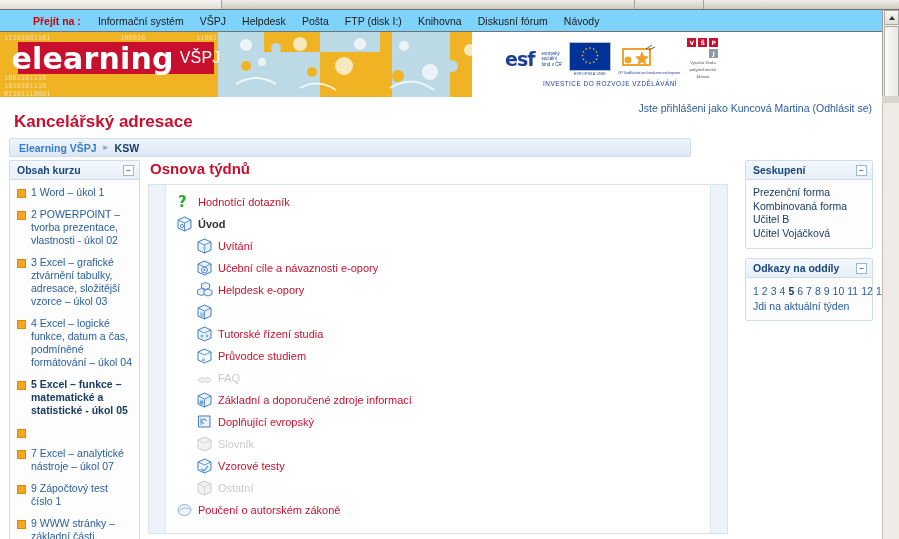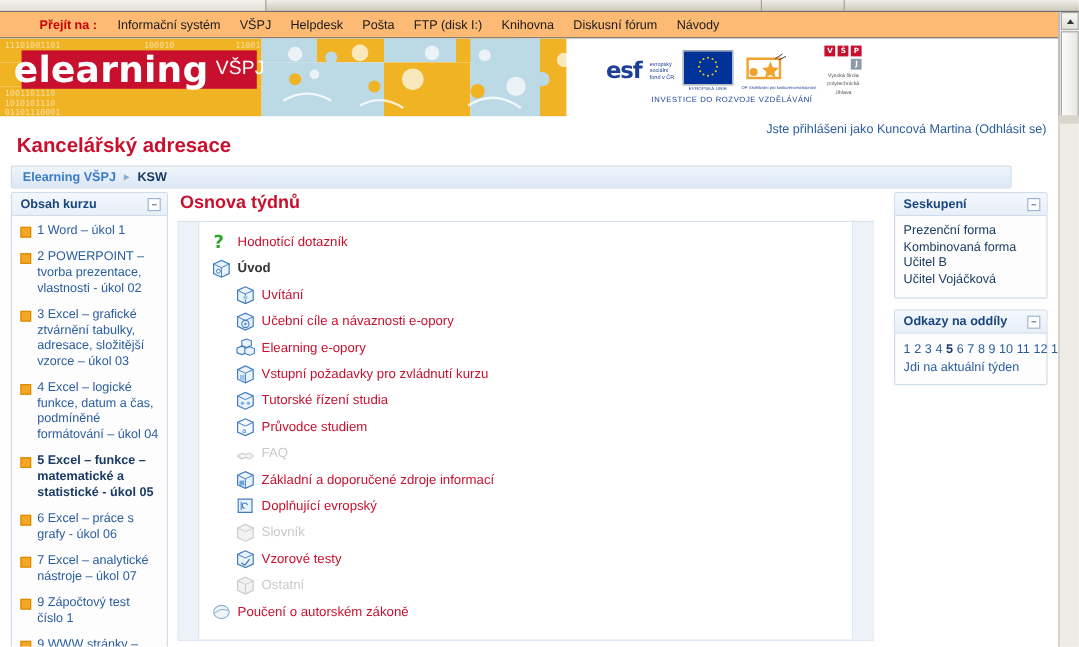--- a/index.html
+++ b/index.html
@@ -20,21 +20,21 @@
   #chrome .seg.s2{left:222px;width:412px;}
   #chrome .seg.s3{left:635px;width:68px;}
 
   
   #viewport{position:absolute;left:0;top:10px;width:899px;height:529px;background:#fff;overflow:hidden;}
   #page{position:absolute;left:0;top:0;width:882px;height:529px;background:#fff;overflow:hidden;}
 
   
   #topnav{
     position:absolute;left:0;top:0;width:882px;height:21px;
-    background:#fdba74;border-bottom:5px solid #737373;
+    background:#7dd3fc;border-bottom:5px solid #737373;
     white-space:nowrap;
   }
   #topnav .pad{padding:5px 0 0 33px;}
   #topnav .lbl{color:#cc0000;font-weight:bold;font-size:10.5px;}
   #topnav a{
     color:#1a1a1a;text-decoration:none;font-size:10.5px;margin-left:13px;
   }
   #topnav a:first-of-type{margin-left:14px;}
 
   
@@ -74,21 +74,21 @@
   #loginline a{color:#2a5d9e;text-decoration:none;}
 
   
   #pageheading{
     position:absolute;left:14px;top:102px;font-size:17px;font-weight:bold;color:#c8102e;
     font-family:"Liberation Sans",sans-serif;
   }
 
   
   #breadcrumb{
-    position:absolute;left:9px;top:128px;width:834px;height:19px;
+    position:absolute;left:9px;top:128px;width:682px;height:19px;
     background:linear-gradient(180deg,#eef4fb 0%,#dde8f5 100%);
     border:1px solid #cfdcea;border-radius:2px;
     display:flex;align-items:center;padding-left:9px;box-sizing:border-box;
   }
   #breadcrumb a{color:#3a7bc8;text-decoration:none;font-weight:bold;font-size:10.5px;}
   #breadcrumb .sep{color:#8aa9c6;margin:0 5px;font-size:8px;}
   #breadcrumb .cur{color:#1a3b63;font-weight:bold;font-size:10.5px;}
 
   
   #cols{position:absolute;left:0;top:150px;width:882px;height:379px;}
@@ -350,21 +350,20 @@
           <div class="tocItem">
             <span class="tocBullet"></span>
             <a class="tocLink" href="#">4 Excel – logické funkce, datum a čas, podmíněné formátování – úkol 04</a>
           </div>
           <div class="tocItem">
             <span class="tocBullet"></span>
             <a class="tocLink cur" href="#">5 Excel – funkce – matematické a statistické - úkol 05</a>
           </div>
           <div class="tocItem">
             <span class="tocBullet"></span>
-            <a class="tocLink" href="#">6 Excel – práce s grafy - úkol 06</a>
           </div>
           <div class="tocItem">
             <span class="tocBullet"></span>
             <a class="tocLink" href="#">7 Excel – analytické nástroje – úkol 07</a>
           </div>
           <div class="tocItem">
             <span class="tocBullet"></span>
             <a class="tocLink" href="#">9 Zápočtový test číslo 1</a>
           </div>
           <div class="tocItem">
@@ -425,32 +424,31 @@
           </div>
 
           <div class="act ind">
             <span class="ico">
               <svg viewBox="0 0 17 17" width="17" height="17">
                 <path d="M5.5 3 L9.5 1.5 L13.5 3 L13.5 7 L9.5 8.5 L5.5 7 Z" fill="#eaf3fb" stroke="#3f7cc0" stroke-width=".9"></path>
                 <path d="M1.5 9 L5.5 7.5 L9.5 9 L9.5 13 L5.5 14.5 L1.5 13 Z" fill="#eaf3fb" stroke="#3f7cc0" stroke-width=".9"></path>
                 <path d="M8 9.5 L12 8 L16 9.5 L16 13.5 L12 15 L8 13.5 Z" fill="#eaf3fb" stroke="#3f7cc0" stroke-width=".9"></path>
               </svg>
             </span>
-            <a href="#">Elearning e-opory</a>
+            <a href="#">Helpdesk e-opory</a>
           </div>
 
           <div class="act ind">
             <span class="ico">
               <svg viewBox="0 0 17 17" width="17" height="17">
                 <path d="M2 5 L8.5 2 L15 5 L15 13 L8.5 16 L2 13 Z" fill="#eaf3fb" stroke="#3f7cc0" stroke-width="1"></path>
                 <path d="M2 5 L8.5 8 L15 5 M8.5 8 L8.5 16" fill="none" stroke="#3f7cc0" stroke-width=".8"></path>
                 <rect x="4" y="9.5" width="4" height="4.5" fill="#9dc6e8"></rect>
               </svg>
             </span>
-            <a href="#">Vstupní požadavky pro zvládnutí kurzu</a>
           </div>
 
 
           <div class="act ind">
             <span class="ico">
               <svg viewBox="0 0 17 17" width="17" height="17">
                 <path d="M2 5 L8.5 2 L15 5 L15 13 L8.5 16 L2 13 Z" fill="#eaf3fb" stroke="#3f7cc0" stroke-width="1"></path>
                 <path d="M2 5 L8.5 8 L15 5" fill="none" stroke="#3f7cc0" stroke-width=".8"></path>
                 <circle cx="6" cy="11" r="1.4" fill="#7db3dd"></circle>
                     <circle cx="11" cy="11" r="1.4" fill="#7db3dd"></circle>

